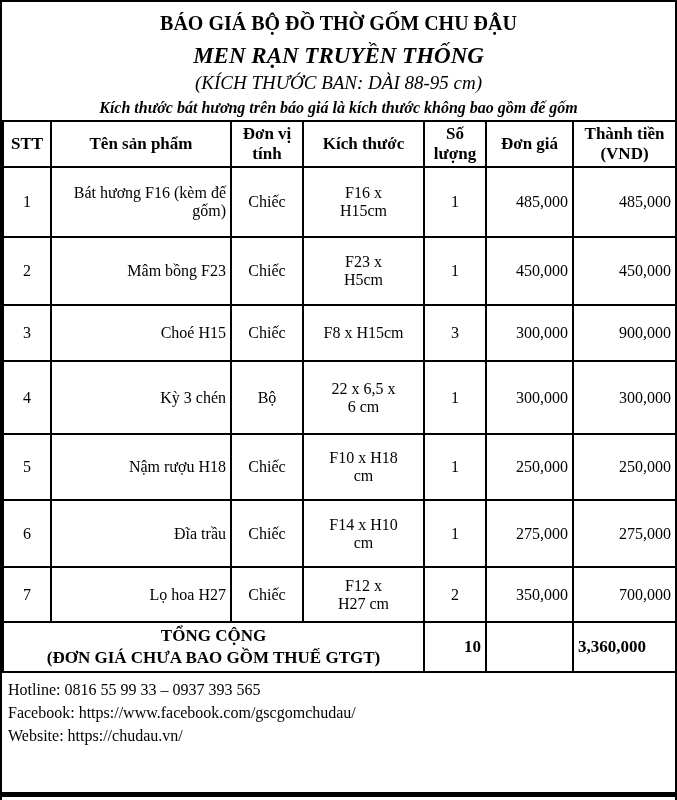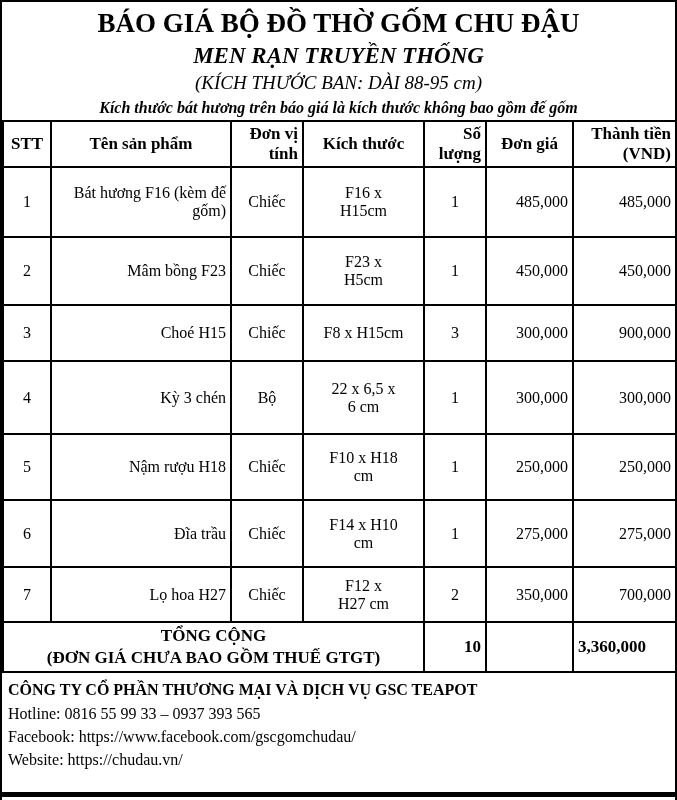--- a/index.html
+++ b/index.html
@@ -12,41 +12,41 @@
     font-family: "Liberation Serif", serif;
     border: 2px solid #000000;
     border-bottom: none;
     display: flex;
     flex-direction: column;
     overflow: hidden;
   }
 
   
   .title-block { text-align: center; padding-top: 3px; }
-  .title-main   { font-size: 27px; font-weight: bold; line-height: 36px; }
+  .title-main   { font-size: 20px; font-weight: bold; line-height: 36px; }
   .title-sub    { font-size: 23px; font-weight: bold; font-style: italic; line-height: 29px; }
   .title-dims   { font-size: 19px; font-style: italic; line-height: 26px; }
   .title-note   { font-size: 16px; font-weight: bold; font-style: italic; line-height: 24px; }
 
   
   table.quote {
     width: 100%;
     border-collapse: collapse;
     table-layout: fixed;
   }
   table.quote th, table.quote td {
     border: 2px solid #000000;
     vertical-align: middle;
     padding: 2px 4px;
     box-sizing: border-box;
     overflow: hidden;
   }
   thead tr { height: 40px; }
   thead th { font-size: 17px; font-weight: bold; text-align: center; }
-  th.h-unit, th.h-qty, th.h-total { text-align: right; padding-left: 9px; }
+  th.h-unit, th.h-qty, th.h-total { text-align: center; padding-left: 9px; }
 
   tbody td { font-size: 16px; }
   tbody tr:nth-child(1) { height: 70px; }
   tbody tr:nth-child(2) { height: 68px; }
   tbody tr:nth-child(3) { height: 56px; }
   tbody tr:nth-child(4) { height: 73px; }
   tbody tr:nth-child(5) { height: 66px; }
   tbody tr:nth-child(6) { height: 67px; }
   tbody tr:nth-child(7) { height: 55px; }
 
@@ -184,21 +184,20 @@
           <div>(ĐƠN GIÁ CHƯA BAO GỒM THUẾ GTGT)</div>
         </td>
         <td class="total-qty">10</td>
         <td class="total-empty"></td>
         <td class="total-sum">3,360,000</td>
       </tr>
     </tfoot>
   </table>
 
   <div class="footer">
-    <div class="company line">CÔNG TY CỔ PHẦN THƯƠNG MẠI VÀ DỊCH VỤ GSC TEAPOT</div>
     <div class="line">Hotline: 0816 55 99 33 – 0937 393 565</div>
     <div class="line">Facebook: https://www.facebook.com/gscgomchudau/</div>
     <div class="line">Website: https://chudau.vn/</div>
   </div>
 
   <div class="flex-spacer"></div>
   <div class="bottom-bar"></div>
 </div>
 
 </body></html>

